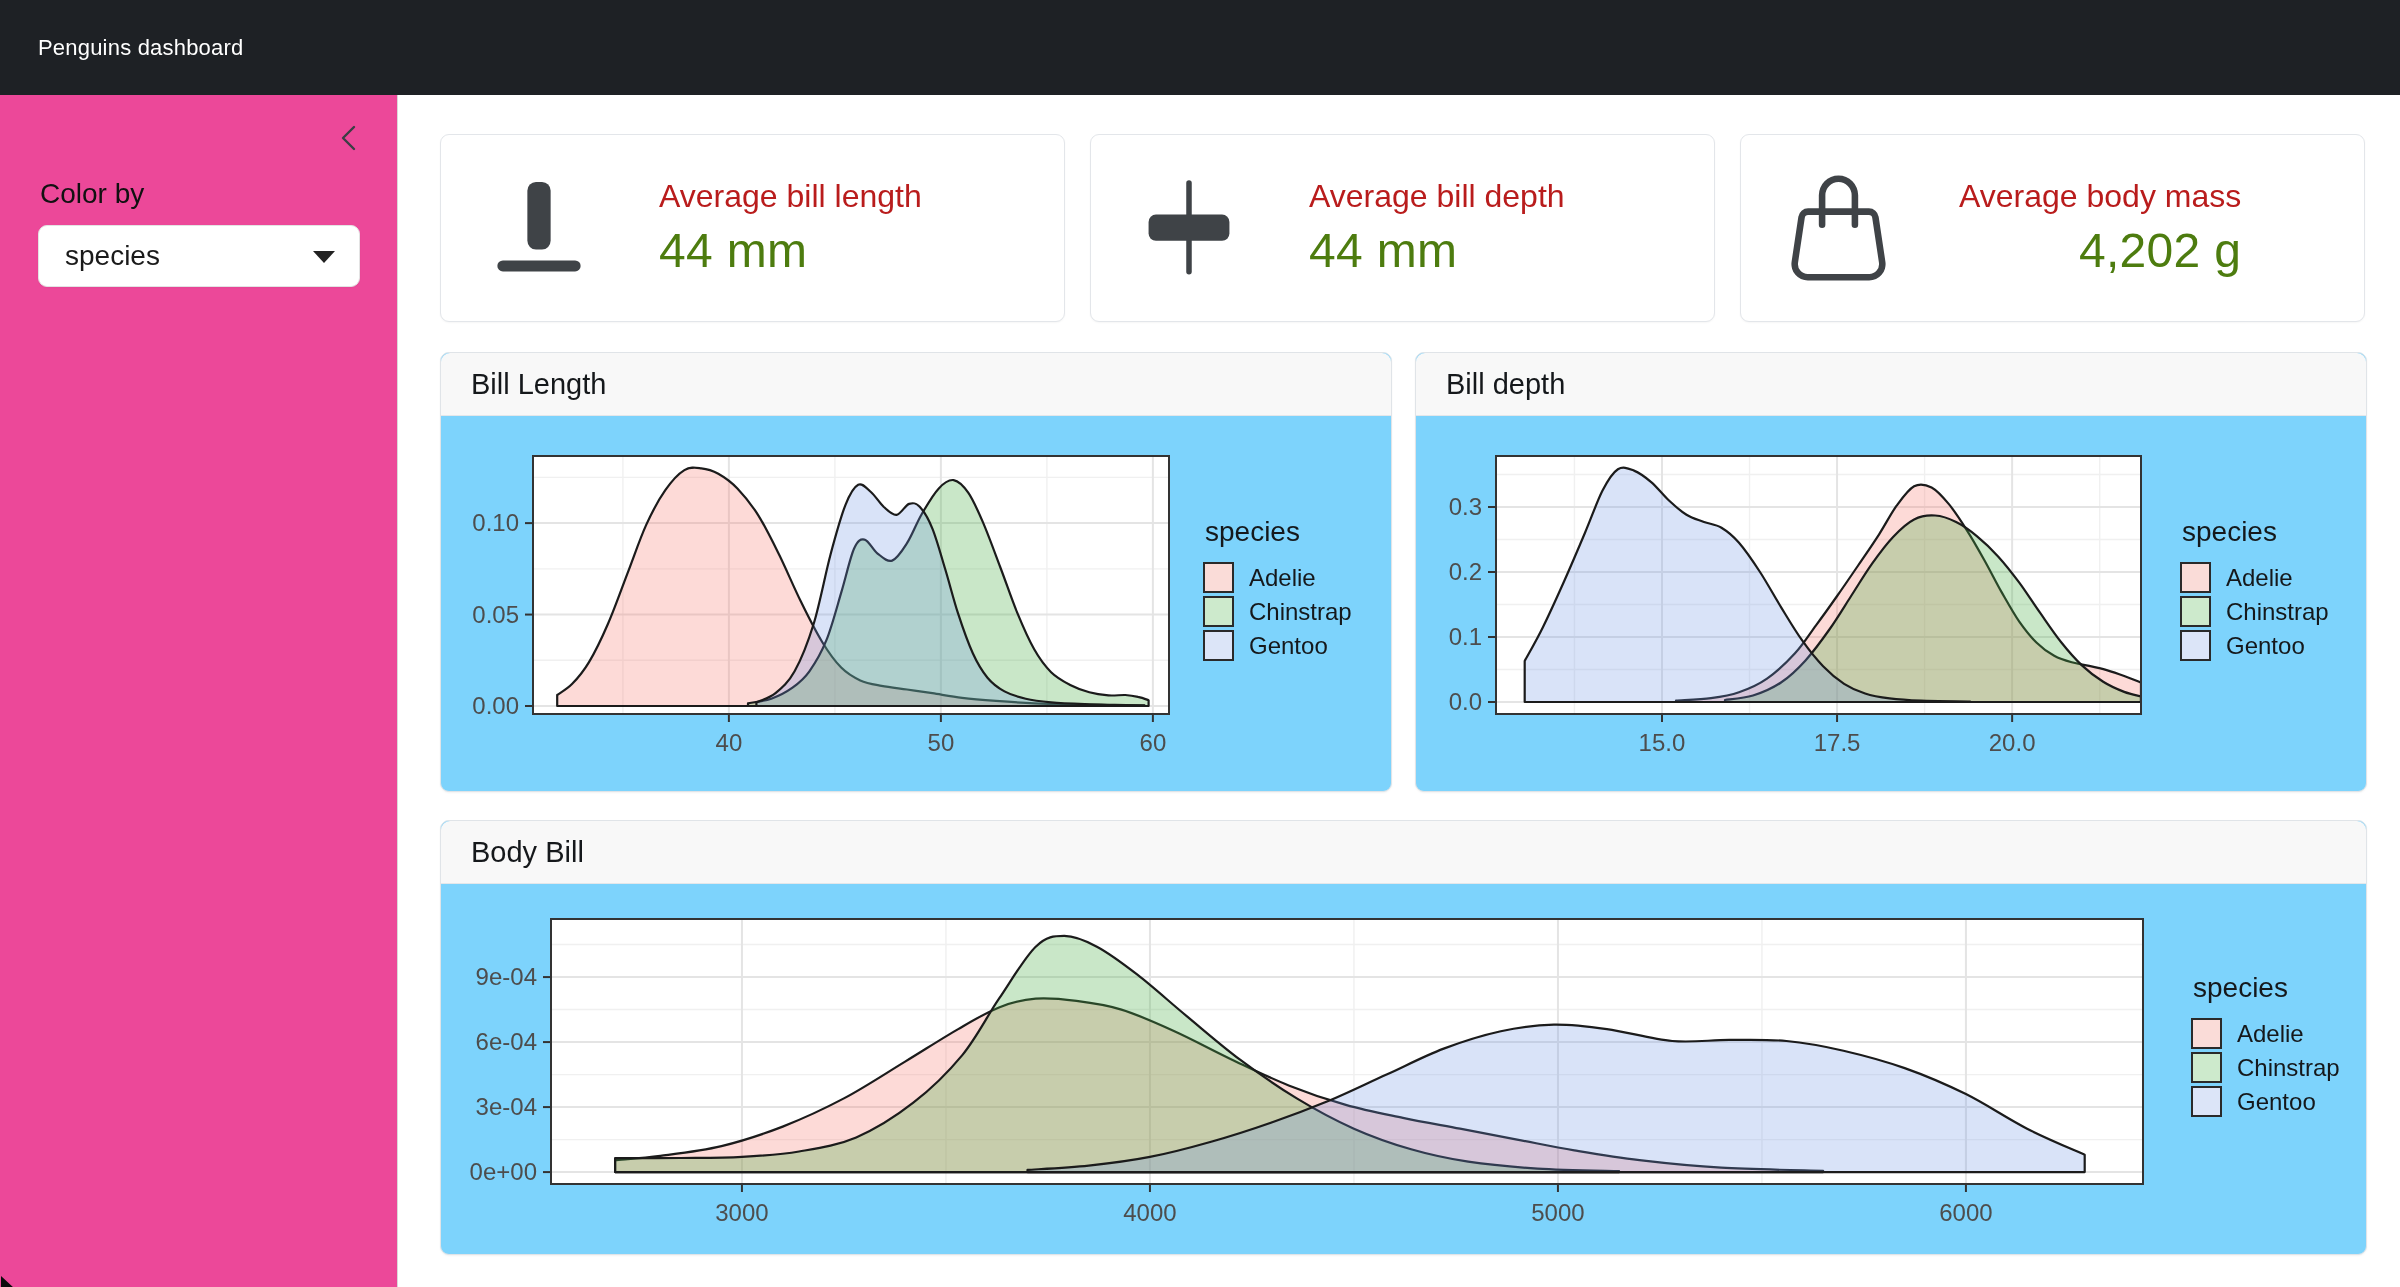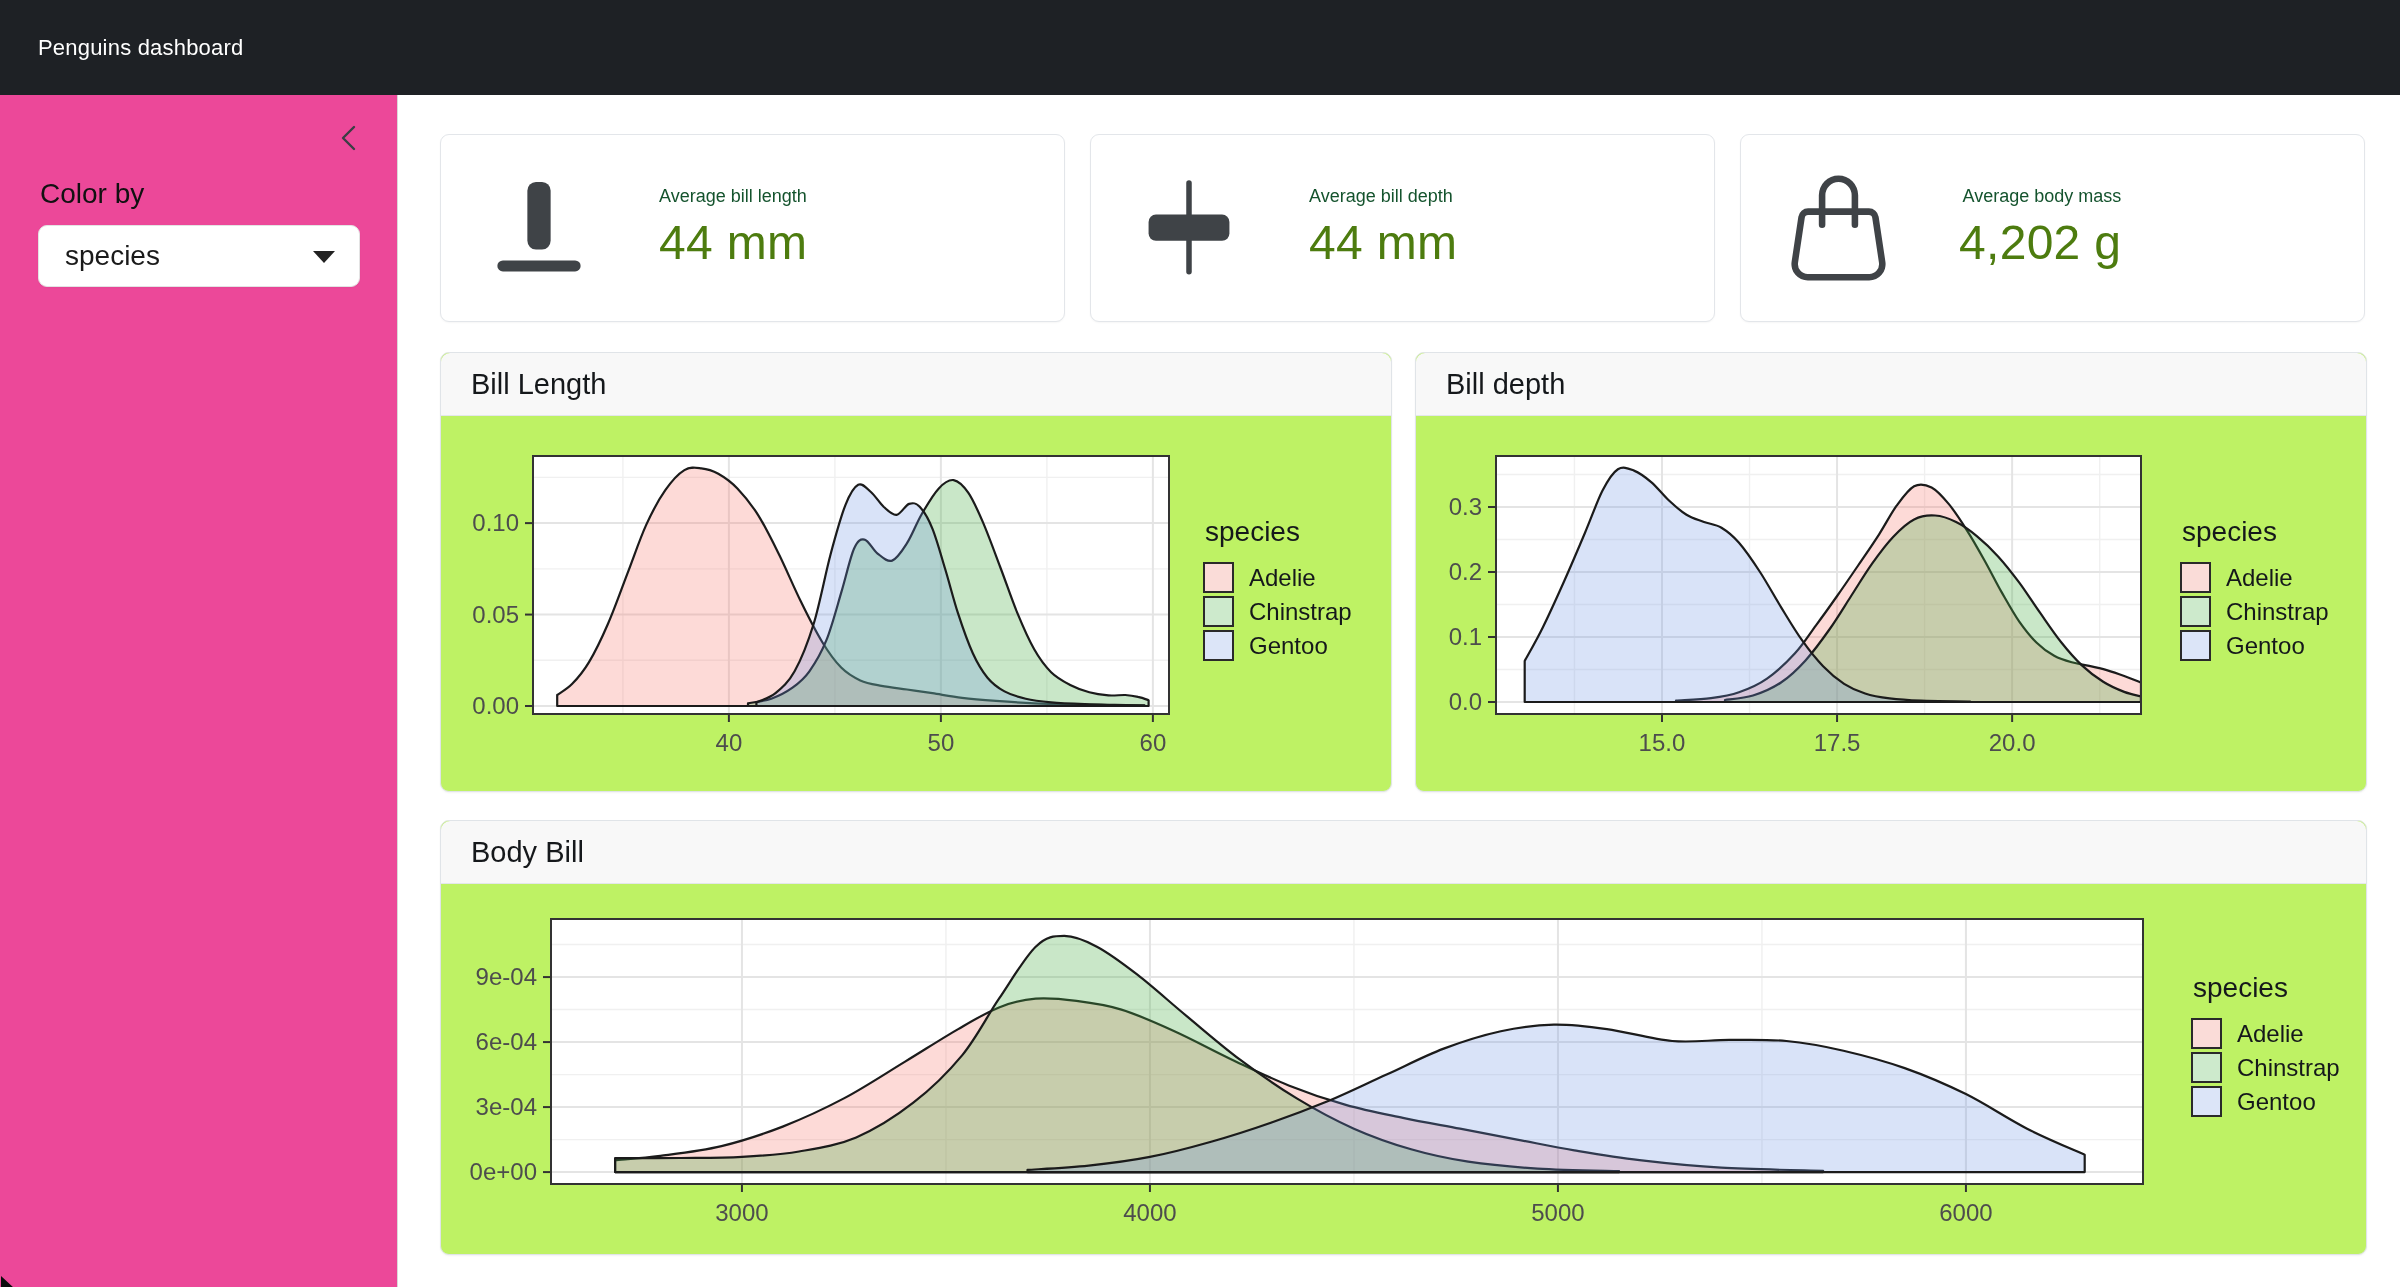--- a/index.html
+++ b/index.html
@@ -16,25 +16,25 @@
   .sidebar{position:absolute;left:0;top:95px;width:397px;height:1192px;background:#ec4899;border-right:1px solid #d9d9d9;}
   .collapse-btn{position:absolute;top:26px;right:30px;width:34px;height:34px;background:none;border:none;cursor:pointer;padding:0;}
   .sidebar-label{position:absolute;left:40px;top:83px;font-size:28px;color:#111;}
   .select{position:absolute;left:38px;top:130px;width:320px;height:60px;background:#fff;border:1px solid #e3e3e3;border-radius:9px;box-shadow:0 1px 2px rgba(0,0,0,.03);cursor:pointer;}
   .select-value{position:absolute;left:26px;top:0;line-height:60px;font-size:28px;color:#1a1a1a;}
   .select-caret{position:absolute;right:24px;top:25px;width:0;height:0;border-left:11px solid transparent;border-right:11px solid transparent;border-top:12px solid #222;}
   
   .vbox{position:absolute;top:134px;width:623px;height:186px;background:#fff;border:1px solid #e3e6ea;border-radius:9px;display:flex;align-items:center;box-shadow:0 1px 2px rgba(0,0,0,.04);}
   .vbox .icon-wrap{margin-left:45px;width:105px;flex:0 0 auto;display:flex;justify-content:center;align-items:center;}
   .vbox .vbox-content{margin-left:68px;}
-  .vbox-title{font-size:18px;color:#14532d;}
+  .vbox-title{font-size:32px;color:#b91c1c;}
   .vbox-value{font-size:48px;font-weight:400;color:#4d7c0f;margin-top:8px;letter-spacing:.3px;}
   .vb-icon{fill:#3f4347;}
   
-  .card{position:absolute;background:#bef264;border:1px solid #e0e4e8;border-radius:9px;box-shadow:0 1px 2px rgba(0,0,0,.05);}
+  .card{position:absolute;background:#7dd3fc;border:1px solid #e0e4e8;border-radius:9px;box-shadow:0 1px 2px rgba(0,0,0,.05);}
   .card-header{height:62px;background:#f8f8f8;border-bottom:1px solid #e4e7ea;border-radius:9px 9px 0 0;display:flex;align-items:center;padding-left:30px;font-size:29px;color:#15181b;}
   .card-body{position:relative;}
   .chart{position:absolute;left:0;top:0;}
   .chart text{font-size:24px;fill:#4d4d4d;font-family:"Liberation Sans","DejaVu Sans",sans-serif;}
   
   .legend{position:absolute;}
   .legend-title{font-size:28px;color:#15181b;margin:0 0 14px 2px;}
   .legend-item{display:flex;align-items:center;margin-bottom:3px;}
   .legend-swatch{width:27px;height:27px;border:2px solid #2a2a2a;flex:0 0 auto;}
   .legend-label{margin-left:15px;font-size:24px;color:#15181b;}

